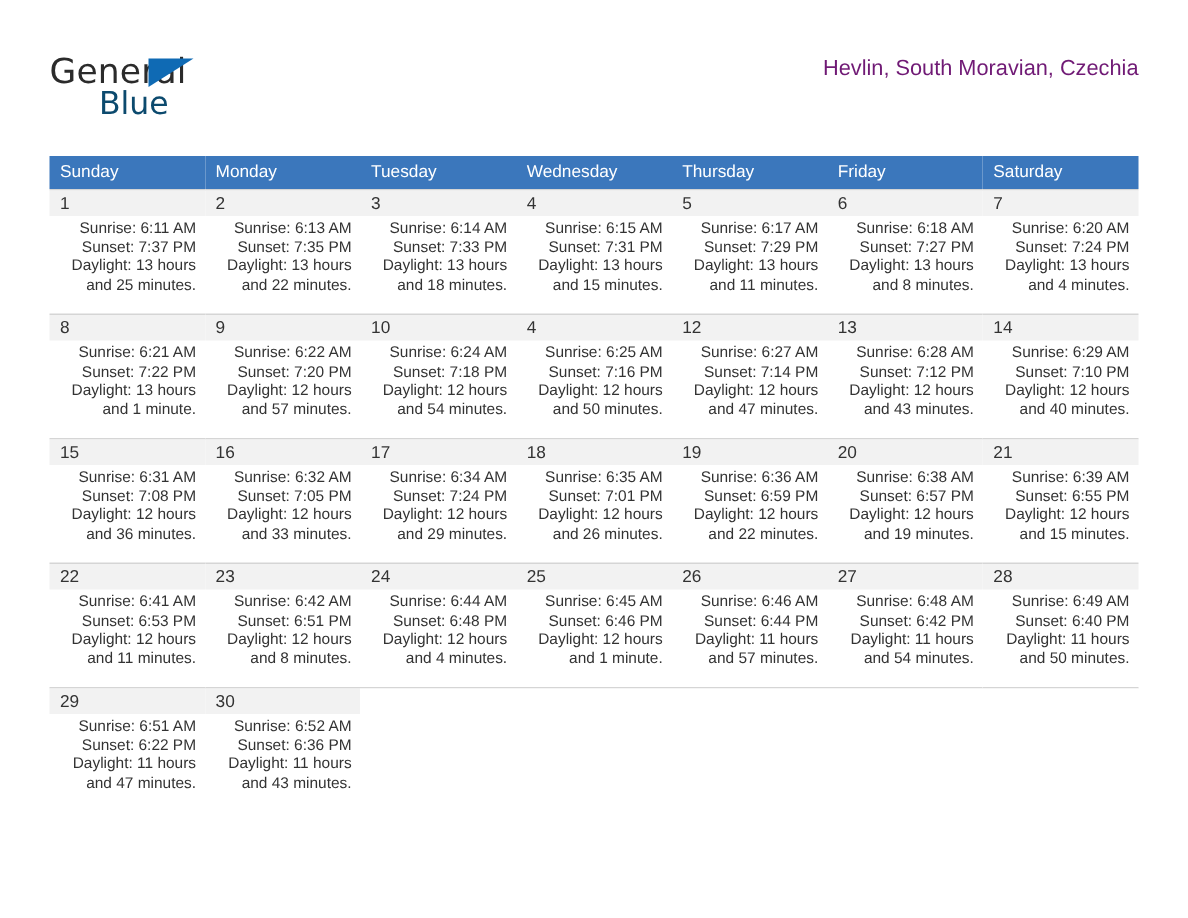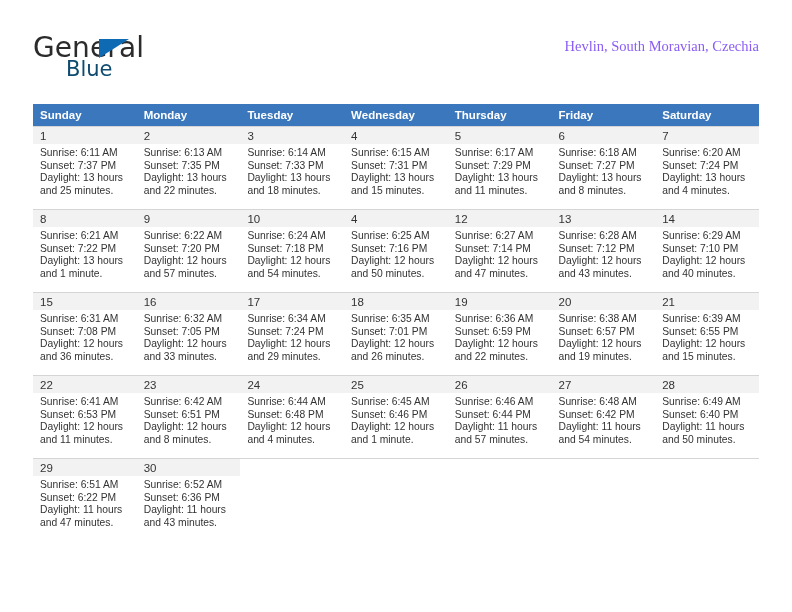--- a/index.html
+++ b/index.html
@@ -29,21 +29,21 @@
     position: absolute;
     left: 33px;
     top: 36px;
     width: 180px;
     height: 48px;
   }
   .logo-general {
     position: absolute;
     left: 0;
     top: 0;
-    font-size: 28px;
+    font-size: 23px;
     letter-spacing: 0.1px;
     color: #2b2b2b;
     font-family: "DejaVu Sans", sans-serif;
     font-weight: 400;
     line-height: 24px;
   }
   .logo-triangle {
     position: absolute;
     left: 66px;
     top: 3px;
@@ -71,41 +71,40 @@
   .cal-title {
     font-size: 27px;
     font-weight: 400;
     color: #222222;
     line-height: 34px;
     white-space: nowrap;
   }
   .cal-subtitle {
     font-size: 14.5px;
     font-weight: 400;
-    color: #8b5cf6;
+    color: #701a75;
     line-height: 20px;
     margin-top: 6px;
     white-space: nowrap;
-    font-family: Liberation Serif, serif;
   }
 
   
   .calendar {
     position: absolute;
     left: 33px;
     top: 104px;
     width: 726px;
     border-collapse: collapse;
     table-layout: fixed;
   }
   .calendar th {
     background: #3b77bc;
     color: #ffffff;
     font-size: 11.5px;
-    font-weight: 700;
+    font-weight: 400;
     text-align: left;
     padding: 5px 0 5px 7px;
     border: none;
     height: 11px;
     vertical-align: middle;
   }
   .calendar td {
     vertical-align: top;
     padding: 0;
     border: none;
@@ -130,20 +129,21 @@
     box-sizing: border-box;
   }
   .daycell.blank .daynum-band {
     background: #ffffff;
   }
   .daylines {
     padding: 3px 6px 0 7px;
     font-size: 10.3px;
     line-height: 12.6px;
     color: #333333;
+    text-align: right;
   }
   .daylines div {
     white-space: nowrap;
   }
 </style>
 </head>
 <body>
 
 <div class="page-header">
 

